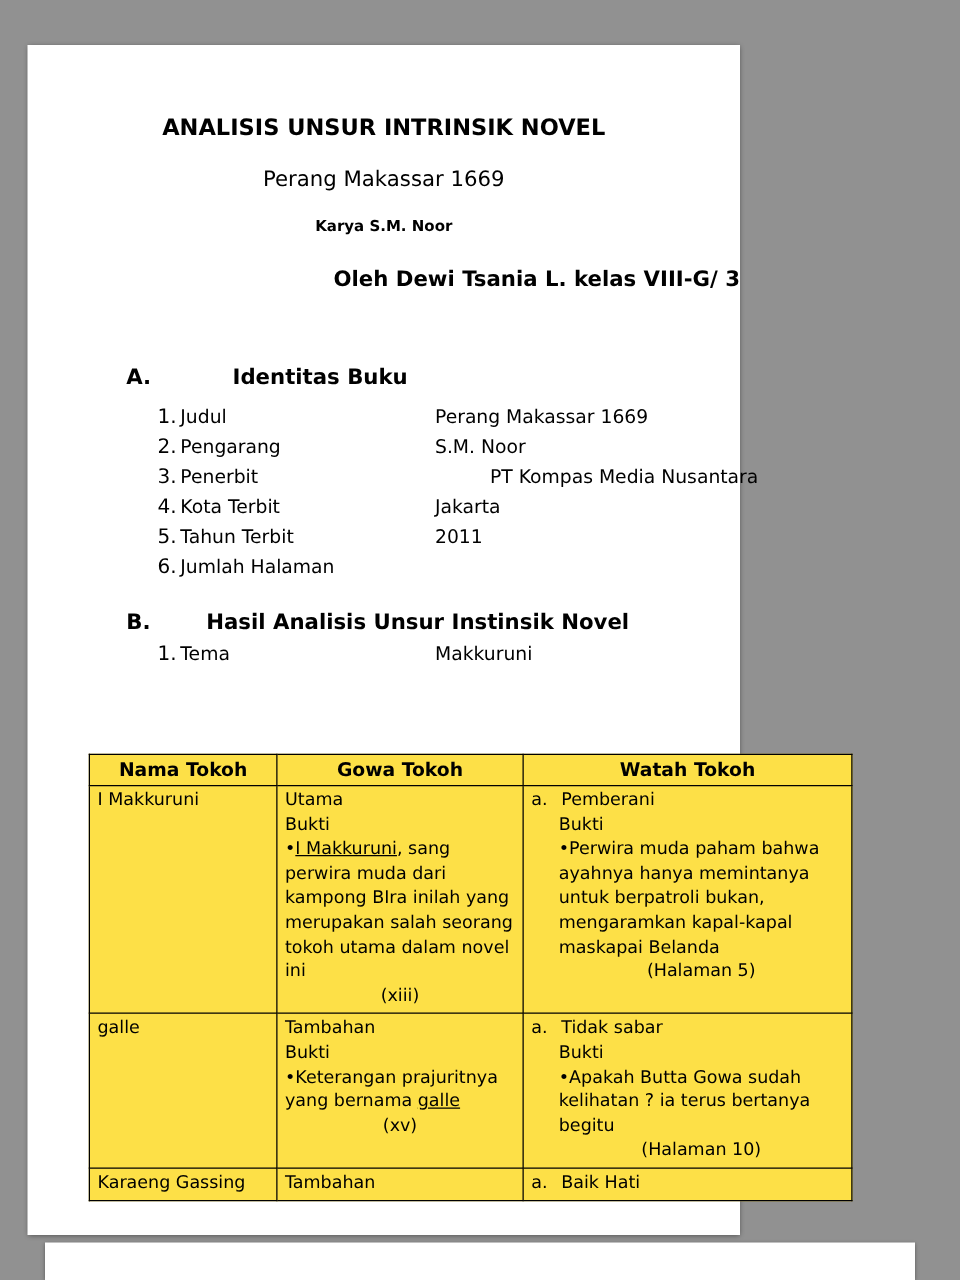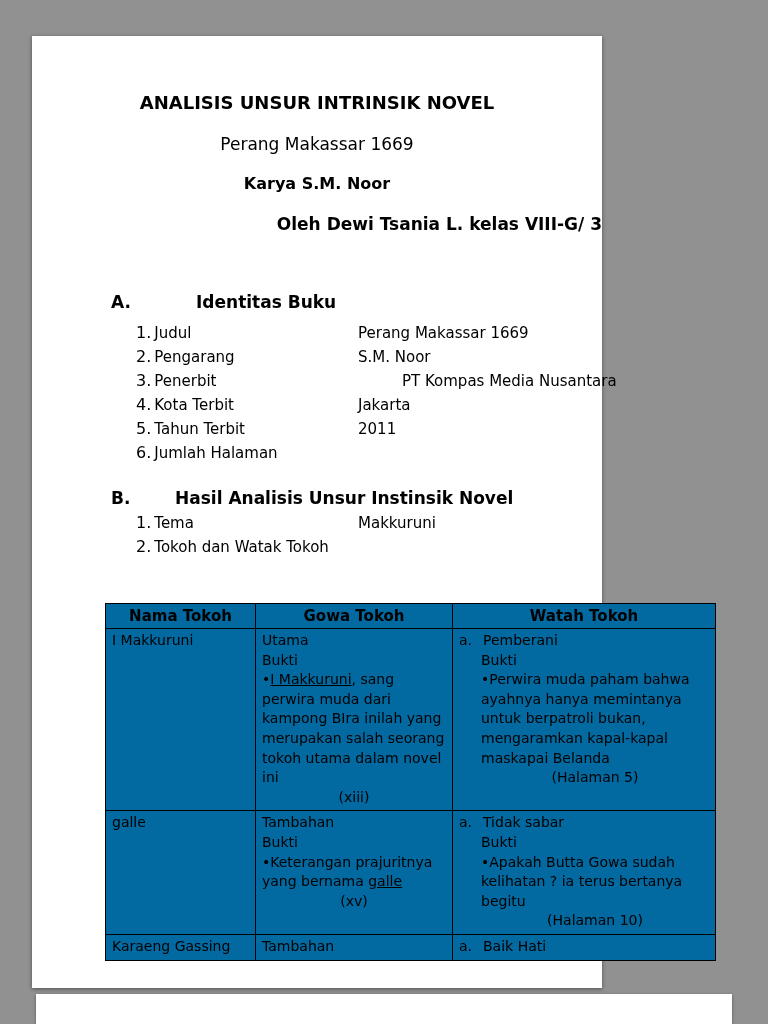--- a/index.html
+++ b/index.html
@@ -4,34 +4,34 @@
 <style>
   * { margin:0; padding:0; box-sizing:border-box; }
   html,body { width:768px; height:1024px; }
   body {
     background:#919191;
     font-family:"DejaVu Sans","Liberation Sans",sans-serif;
     position:relative;
     overflow:hidden;
   }
   .page {
-    position:absolute; left:32px; top:36px;
+    position:absolute; left:22px; top:36px;
     width:570px; height:952px;
     background:#ffffff;
     box-shadow:0 1px 4px rgba(0,0,0,0.45);
   }
   .page-next {
     position:absolute; left:36px; top:994px;
     width:696px; height:30px;
     background:#ffffff;
     box-shadow:0 1px 3px rgba(0,0,0,0.4);
   }
   .doc-title   { position:absolute; top:56px;  left:0; width:100%; text-align:center; font-size:18px; font-weight:bold; color:#000; }
   .doc-subtitle{ position:absolute; top:98px;  left:0; width:100%; text-align:center; font-size:17px; color:#000; }
-  .doc-byline  { position:absolute; top:138px; left:0; width:100%; text-align:center; font-size:16px; font-weight:bold; color:#000; }
+  .doc-byline  { position:absolute; top:138px; left:0; width:100%; text-align:center; font-size:12px; font-weight:bold; color:#000; }
   .doc-oleh    { position:absolute; top:178px; left:0; width:100%; text-align:right; font-size:17px; font-weight:bold; color:#000000; }
 
   .section-heading { position:absolute; left:79px; font-size:17px; font-weight:bold; color:#000; }
   .sec-a { top:256px; }
   .sec-b { top:452px; }
   .sec-label { display:inline-block; }
   .sec-a .sec-label { width:85px; }
   .sec-b .sec-label { width:64px; }
 
   .list { position:absolute; left:104px; right:20px; }
@@ -42,22 +42,21 @@
   .item-label { margin-left:3px; }
   .item-value { position:absolute; left:222px; top:1px; }
   .item-value.value-indent { left:266px; }
 
   table.char-table {
     position:absolute; left:49px; top:567px;
     width:610px;
     border-collapse:collapse;
     table-layout:fixed;
     font-size:14px; color:#000;
-    background:#0369a1;
-    margin-left:24px;
+    background:#fde047;
   }
   .char-table th, .char-table td {
     border:1px solid #000;
     vertical-align:top;
     padding:2px 6px 3px 6px;
     overflow:hidden;
   }
   .char-table th {
     font-size:15px; font-weight:bold; text-align:center;
     padding:3px 4px;
@@ -89,21 +88,20 @@
       <div class="list-item"><span class="item-num">4.</span><span class="item-label">Kota Terbit</span><span class="item-value">Jakarta</span></div>
       <div class="list-item"><span class="item-num">5.</span><span class="item-label">Tahun Terbit</span><span class="item-value">2011</span></div>
       <div class="list-item"><span class="item-num">6.</span><span class="item-label">Jumlah Halaman</span></div>
     </div>
 
   <div class="section-heading sec-b">
     <span class="sec-label">B.</span><span>Hasil Analisis Unsur Instinsik Novel</span>
   </div>
   <div class="list list-b">
       <div class="list-item"><span class="item-num">1.</span><span class="item-label">Tema</span><span class="item-value">Makkuruni</span></div>
-      <div class="list-item"><span class="item-num">2.</span><span class="item-label">Tokoh dan Watak Tokoh</span></div>
     </div>
 
   <table class="char-table">
     <colgroup>
       <col style="width:150px">
         <col style="width:197px">
         <col style="width:263px">
     </colgroup>
     <thead>
       <tr>

